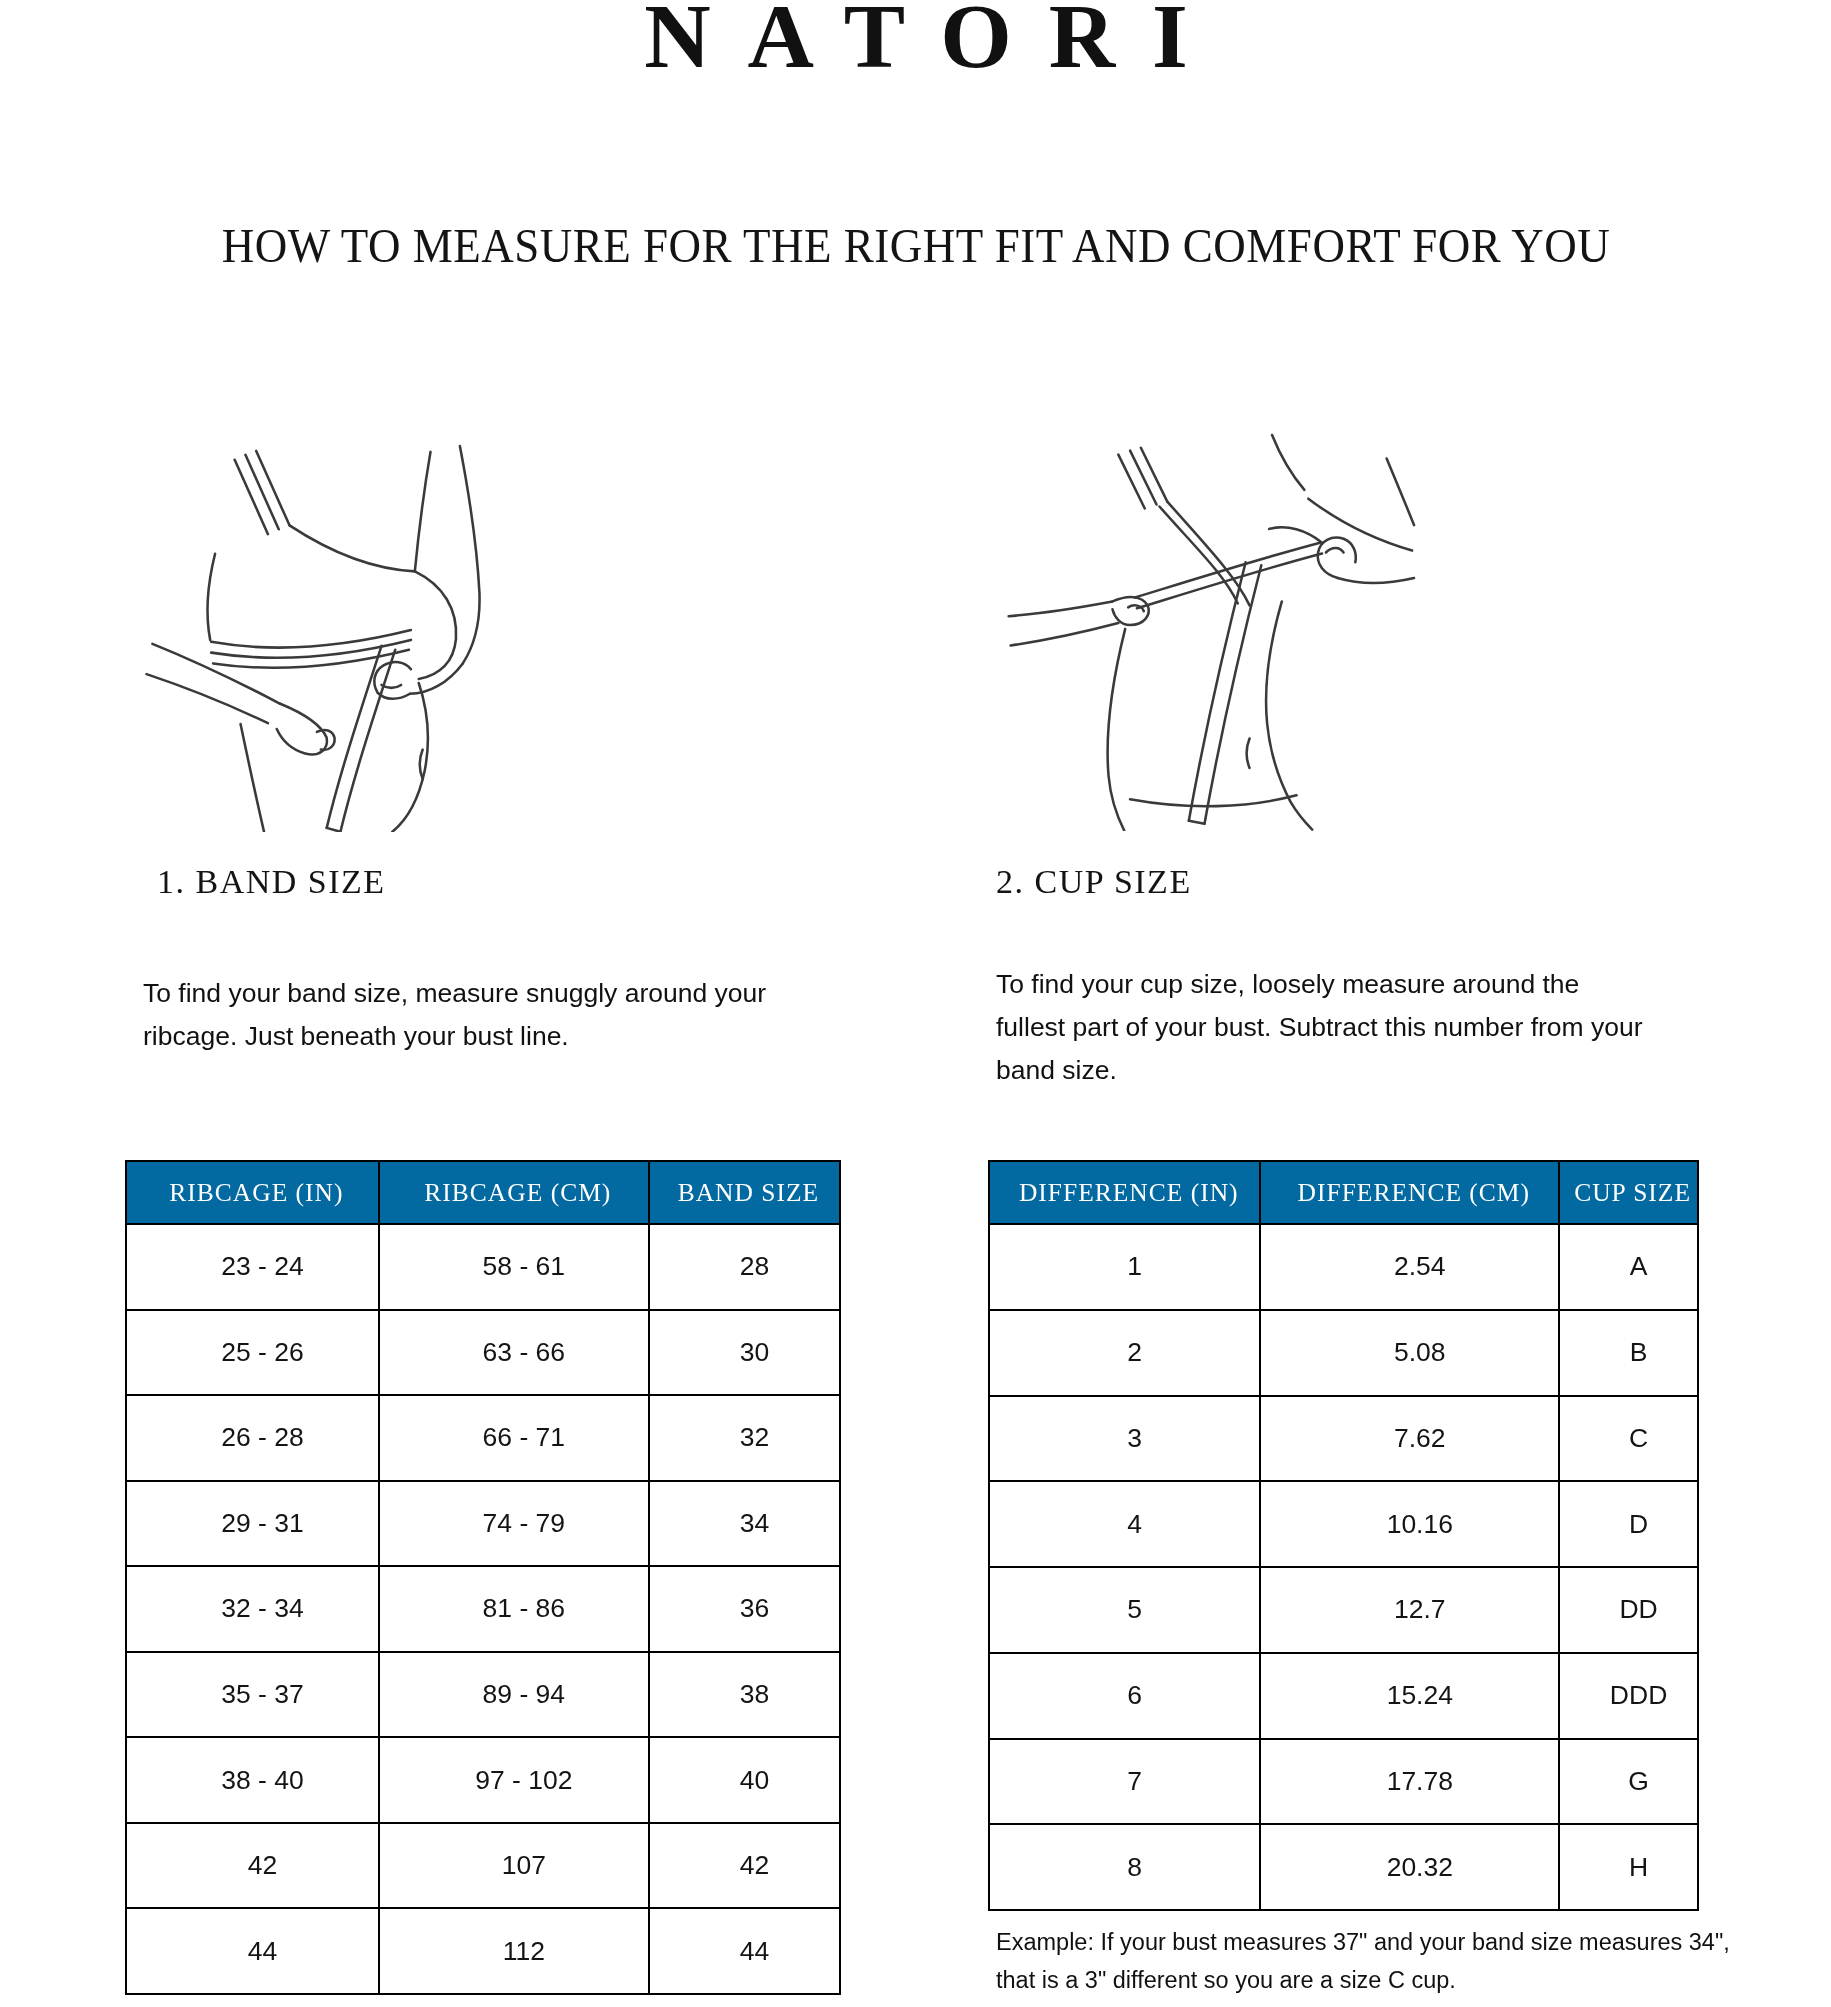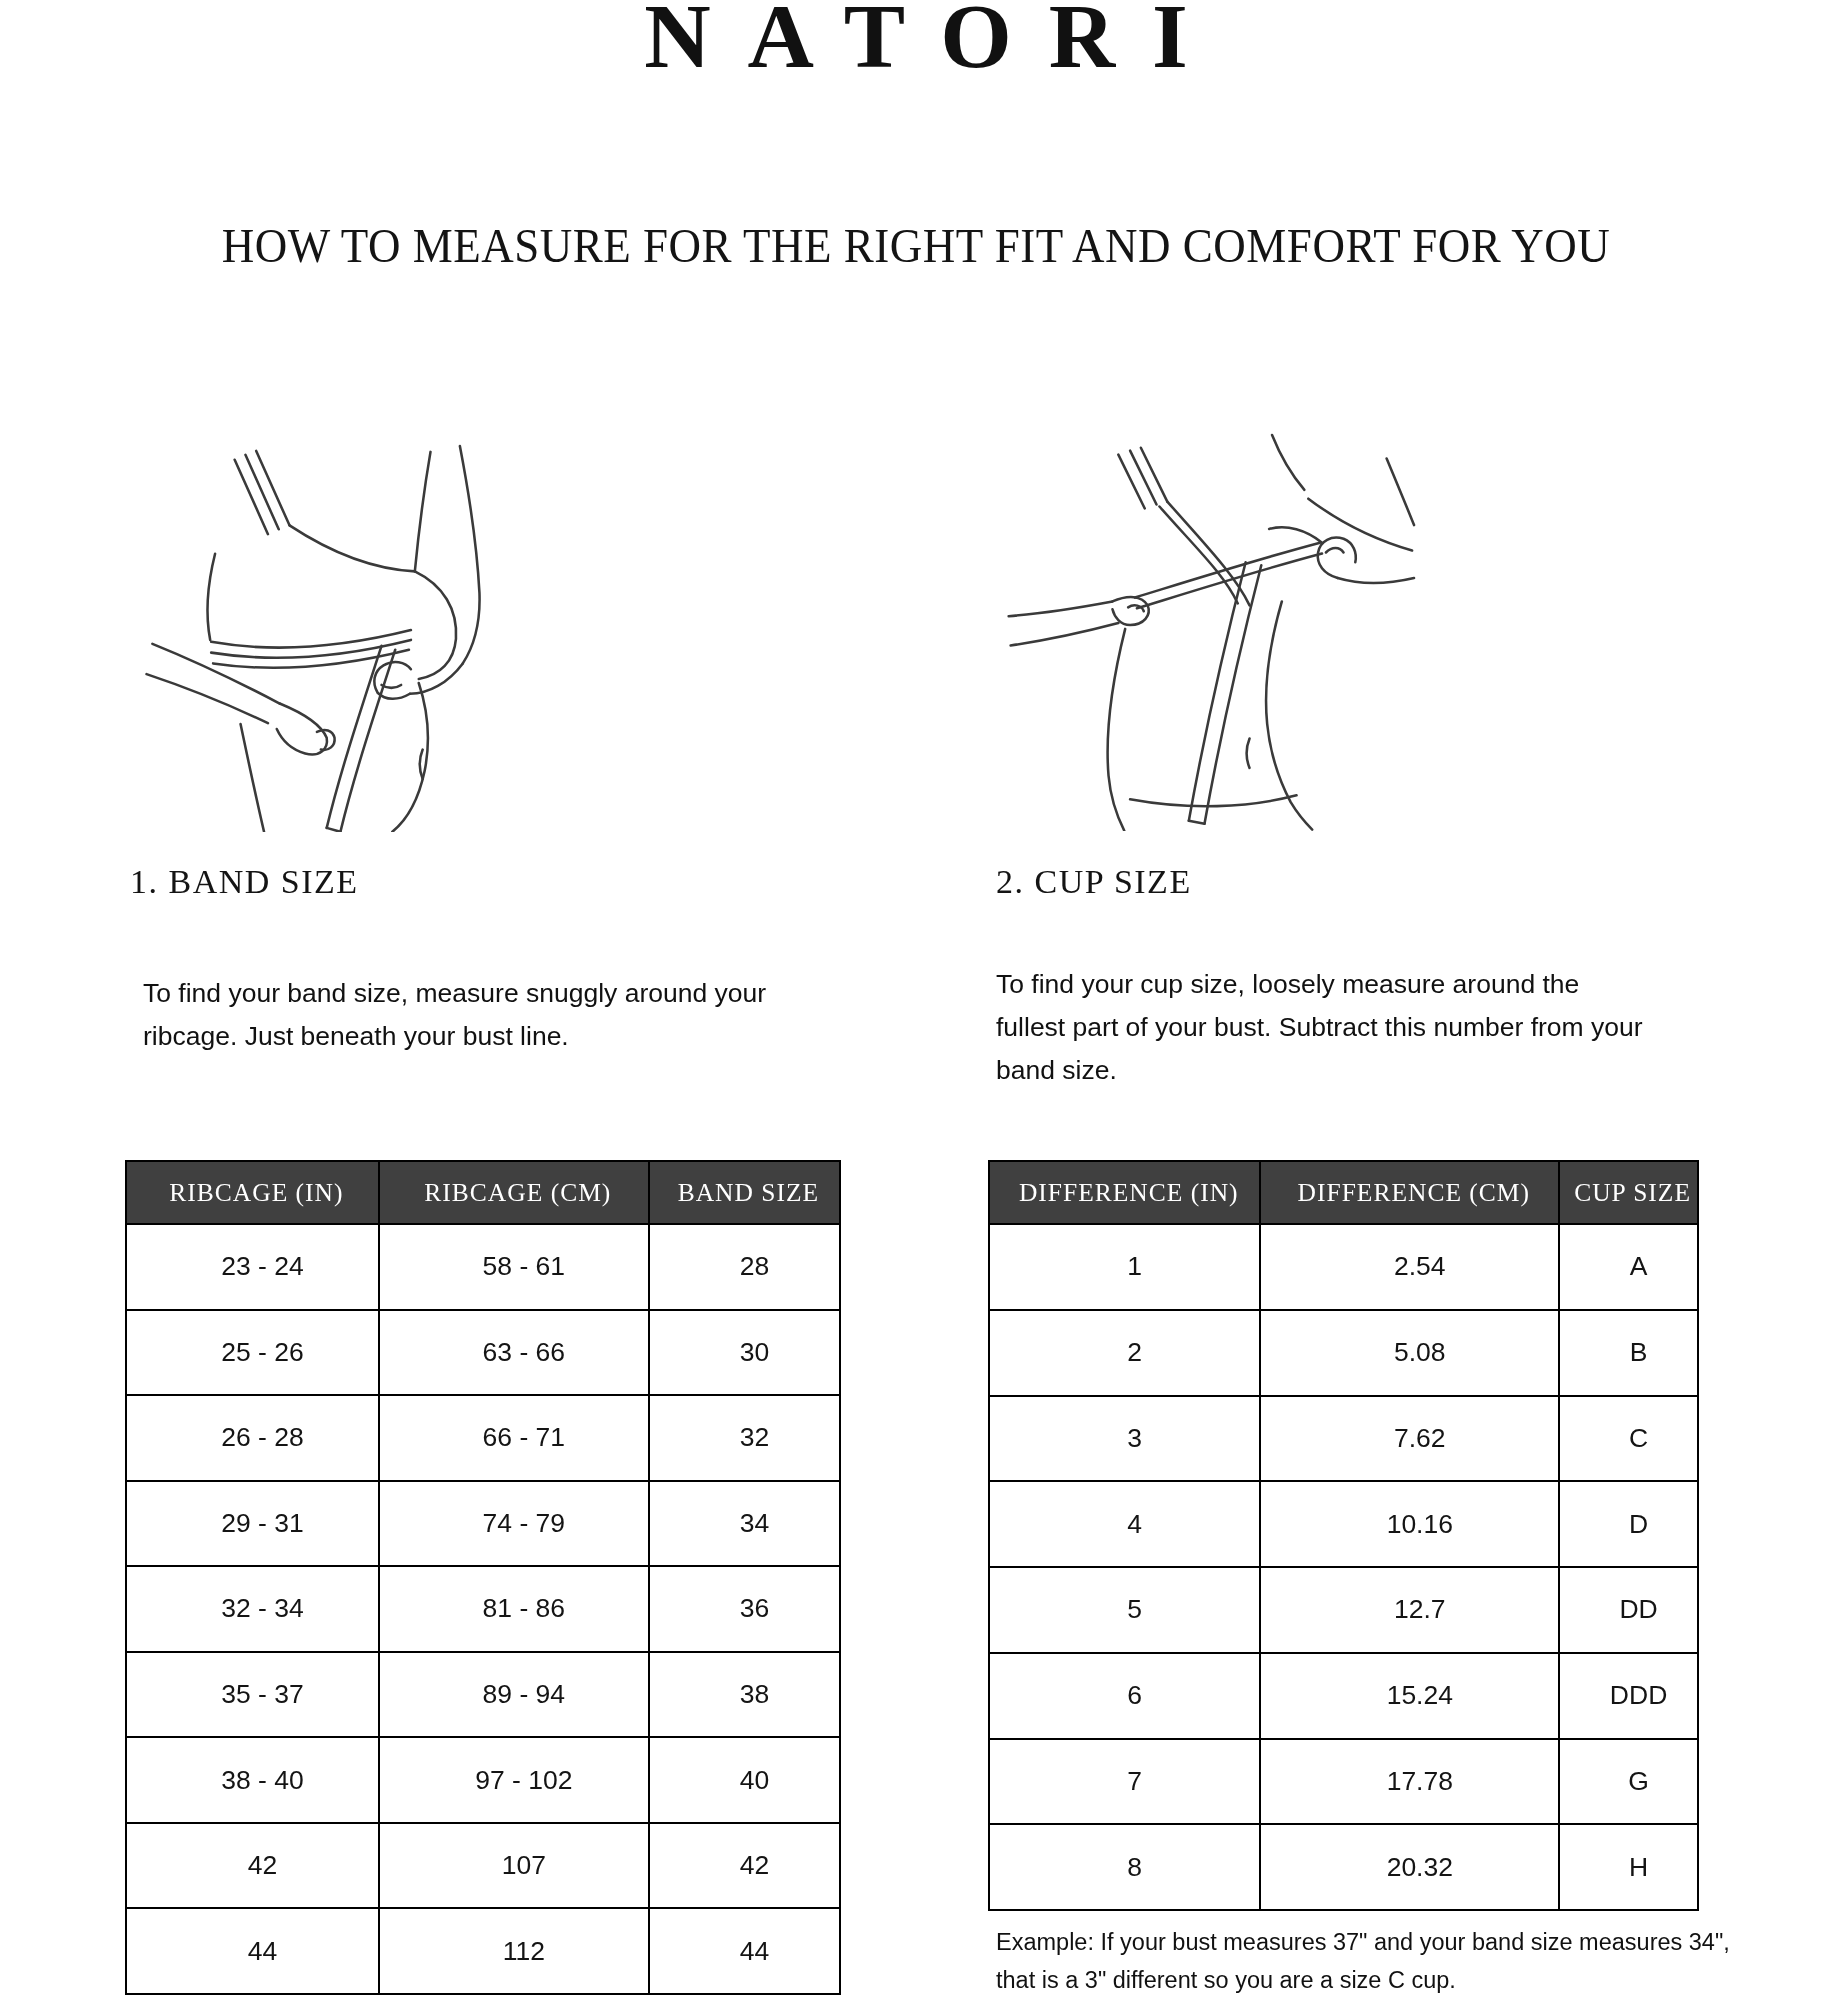--- a/index.html
+++ b/index.html
@@ -62,21 +62,21 @@
   .illus-cup  { left: 993px; top: 415px; }
   .sec-heading {
     position: absolute;
     margin: 0;
     font-family: "Liberation Serif", "DejaVu Serif", serif;
     font-weight: 400;
     font-size: 34px;
     letter-spacing: 1.5px;
     color: #141414;
   }
-  .sec-band { left: 130px; top: 863px; }
+  .sec-band { left: 157px; top: 863px; }
   .sec-cup  { left: 996px; top: 863px; }
   .desc {
     position: absolute;
     margin: 0;
     font-size: 26.5px;
     line-height: 43px;
     color: #111111;
     white-space: pre-line;
   }
   .desc-band { left: 143px; top: 972px; }
@@ -89,21 +89,21 @@
   }
   .band-table { left: 125px; top: 1160px; width: 716px; height: 835px; }
   .cup-table  { left: 988px; top: 1160px; width: 711px; height: 751px; }
   table.size-table th, table.size-table td {
     border: 2.9px solid #000000;
     text-align: center;
     vertical-align: middle;
     padding: 0;
   }
   table.size-table th {
-    background: #404040;
+    background: #0369a1;
     color: #ffffff;
     font-family: "Liberation Serif", "DejaVu Serif", serif;
     font-weight: 400;
     font-size: 25.5px;
     letter-spacing: 1px;
     height: 61px;
     padding-left: 8px;
   }
   table.size-table td {
     font-family: "Liberation Sans", sans-serif;

